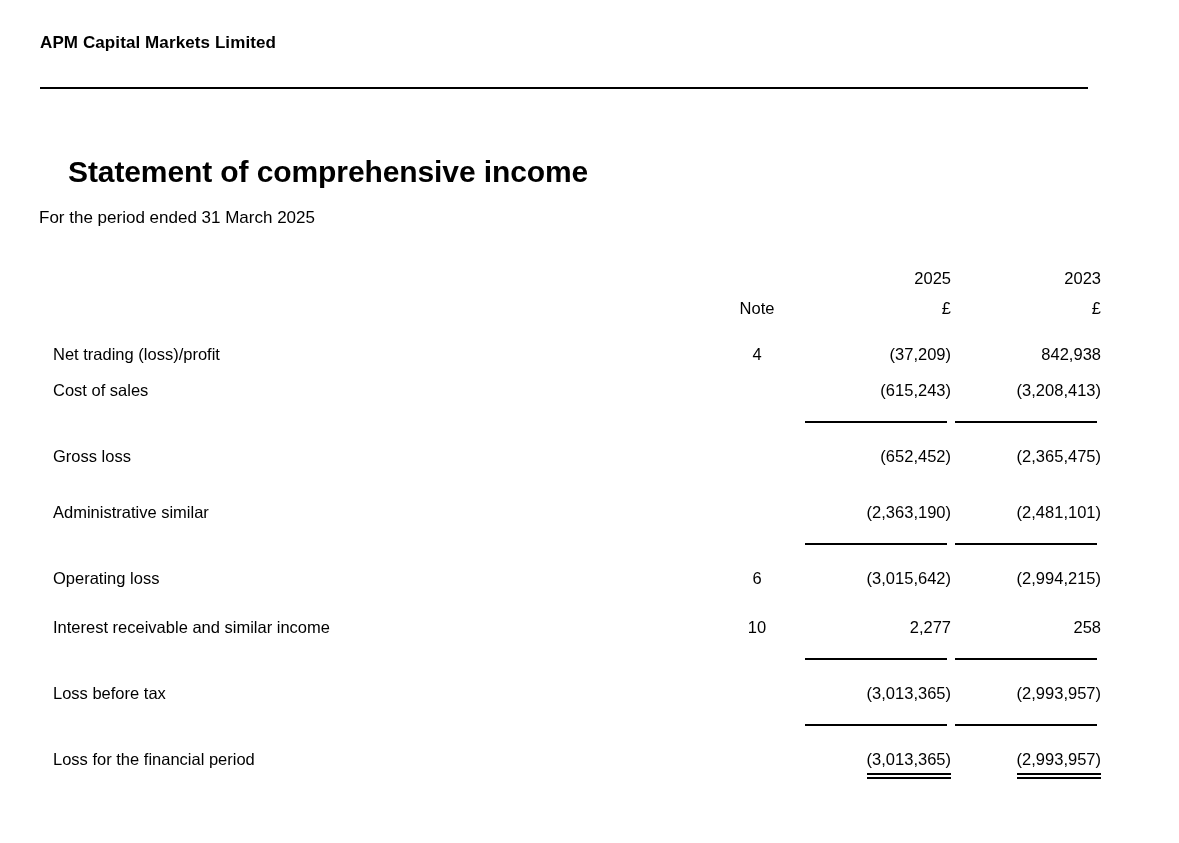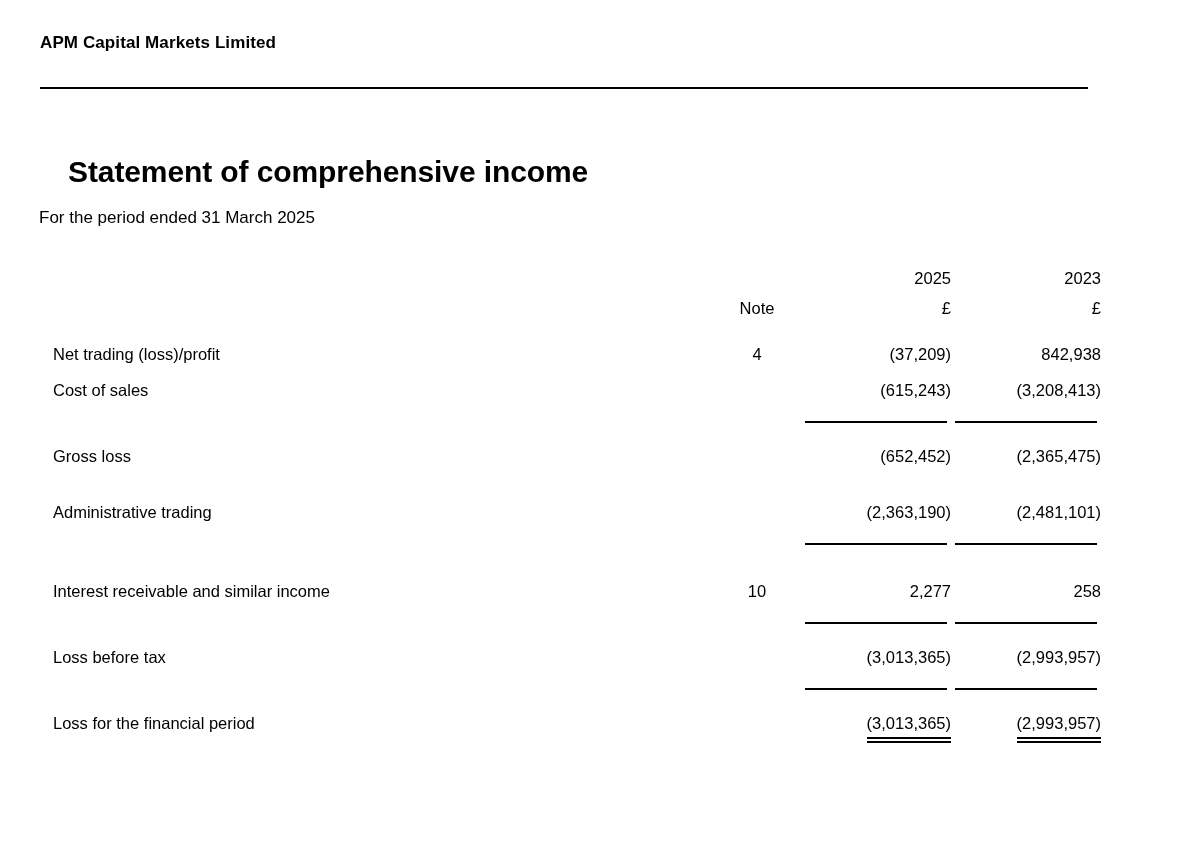--- a/index.html
+++ b/index.html
@@ -193,38 +193,44 @@
         <td class="note"></td>
         <td class="amt bold">(652,452)</td>
         <td class="amt">(2,365,475)</td>
       </tr>
 
       <tr class="gap">
           <td colspan="4"></td>
         </tr>
 
       <tr class="r-tight">
-        <td class="lbl">Administrative trading</td>
+        <td class="lbl">Administrative similar</td>
         <td class="note"></td>
         <td class="amt bold">(2,363,190)</td>
         <td class="amt">(2,481,101)</td>
       </tr>
 
 
       <tr class="rule-row">
         <td></td>
         <td></td>
         <td class="rule-cell">
             <div class="rule"></div>
           </td>
         <td class="rule-cell">
             <div class="rule"></div>
           </td>
       </tr>
 
+      <tr class="r">
+        <td class="lbl bold">Operating loss</td>
+        <td class="note">6</td>
+        <td class="amt bold">(3,015,642)</td>
+        <td class="amt">(2,994,215)</td>
+      </tr>
 
       <tr class="gap-sm">
           <td colspan="4"></td>
         </tr>
 
       <tr class="r-tight">
         <td class="lbl">Interest receivable and similar income</td>
         <td class="note">10</td>
         <td class="amt bold">2,277</td>
         <td class="amt">258</td>

